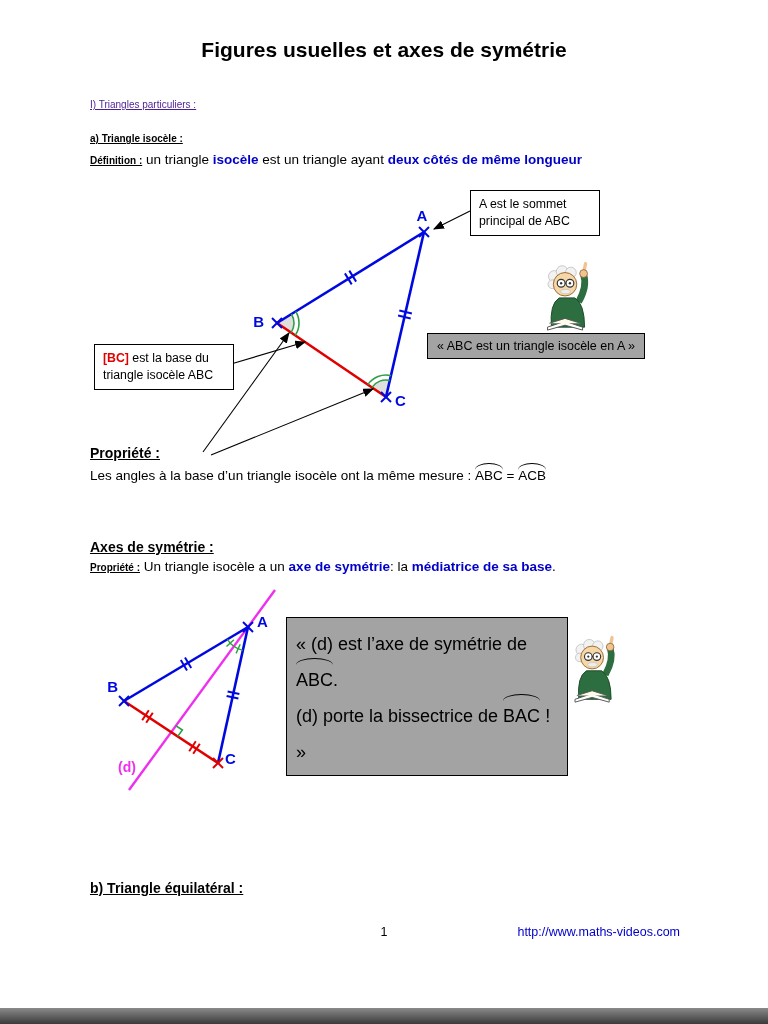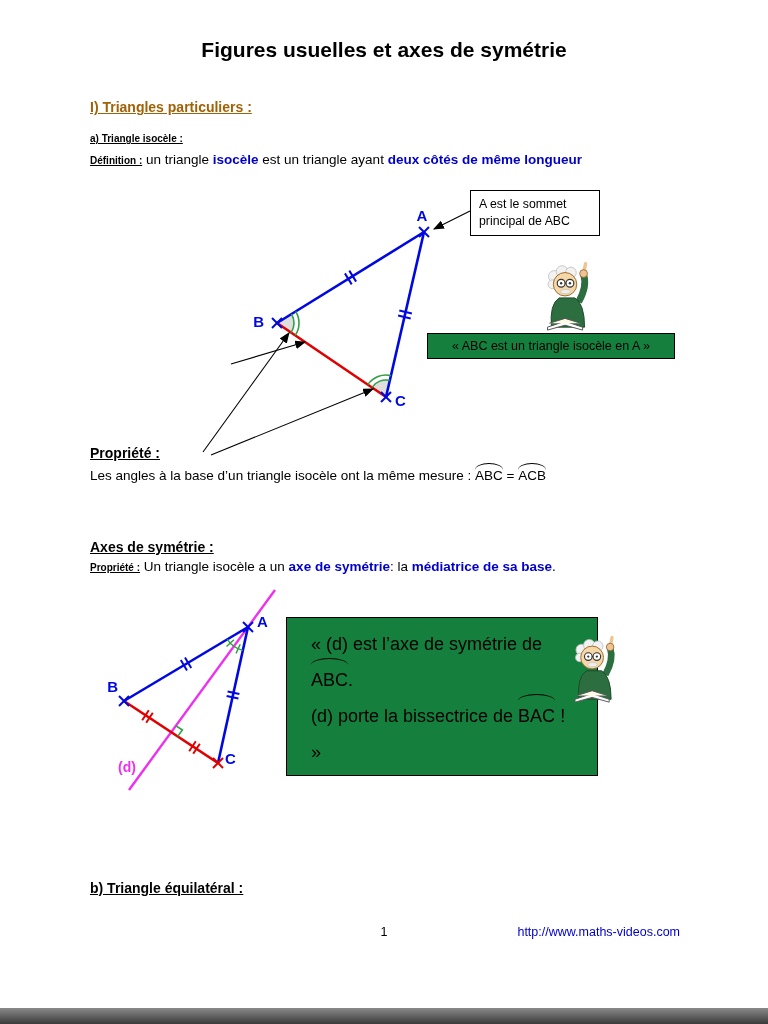--- a/index.html
+++ b/index.html
@@ -3,32 +3,32 @@
 <meta charset="utf-8">
 <style>
   html,body { margin:0; padding:0; background:#e8e8e8; }
   .page {
     position:relative; width:768px; height:1024px; margin:0 auto;
     background:#ffffff; overflow:hidden;
     font-family:"Liberation Sans","DejaVu Sans",sans-serif; color:#000;
   }
   .abs { position:absolute; }
   .title { width:100%; text-align:center; font-size:21px; font-weight:bold; }
-  .h-red { color:#a16207; font-weight:bold; text-decoration:underline; font-size:14px; }
+  .h-red { color:#4c1d95; font-weight:normal; text-decoration:underline; font-size:10px; }
   .h-blk { font-weight:bold; text-decoration:underline; font-size:10px; }
   .txt  { font-size:13.5px; line-height:1.35; }
   .bold { font-weight:normal; }
   .blue { color:#0000c8; font-weight:bold; }
   .redterm { color:#e00000; font-weight:bold; }
   .callout {
     border:1.3px solid #000; background:#fff; padding:5px 8px;
     font-size:12.3px; line-height:1.4;
   }
   .quote-box {
-    border:1.3px solid #000; background:#15803d; padding:5px 24px;
+    border:1.3px solid #000; background:#a3a3a3; padding:5px 9px;
     font-size:12.5px;
   }
   .ang { position:relative; display:inline-block; }
   .ang::before {
     content:""; position:absolute; left:0; right:0; top:-4px; height:6px;
     border-top:1.5px solid #000; border-radius:50% / 100% 100% 0 0;
   }
   .footer-num { left:0; right:0; text-align:center; font-size:12.5px; }
   .link { color:#0000cc; font-size:12.5px; cursor:pointer; }
   .bottombar { left:0; top:1008px; width:768px; height:16px;
@@ -130,20 +130,23 @@
       <ellipse cx="38.5" cy="37.5" rx="5" ry="2.2" fill="#eee" stroke="#bbb" stroke-width="0.6"></ellipse>
       <path d="M20,74 L38,68 L56,74 L56,77 L38,72 L20,77 Z" fill="#fff" stroke="#555" stroke-width="1"></path>
       <path d="M22,70 L38,65 L54,70" fill="#fffbe8" stroke="#555" stroke-width="1"></path>
     </svg>
   </div>
 
   <div class="abs quote-box" style="left:427px; top:333px; white-space:nowrap;">
     <span>« ABC est un triangle </span><span class="bold">isocèle en A</span><span> »</span>
   </div>
 
+  <div class="abs callout" style="left:94px; top:344px; width:122px;">
+    <span class="redterm">[BC]</span><span> est </span><span class="bold">la base</span><span> du triangle isocèle ABC</span>
+  </div>
 
   <div class="abs h-blk" style="left:90px; top:445px; font-size:14px;">Propriété :</div>
   <div class="abs txt" style="left:90px; top:467px;">
     <span>Les </span><span class="bold">angles à la base</span><span> d’un triangle isocèle ont </span><span class="bold">la même mesure : </span><span class="bold ang">ABC</span><span class="bold"> = </span><span class="bold ang">ACB</span>
   </div>
 
   <div class="abs h-blk" style="left:90px; top:539px; font-size:14px;">Axes de symétrie :</div>
   <div class="abs txt" style="left:90px; top:558px;">
     <span class="h-blk">Propriété :</span><span> Un triangle isocèle a un </span><span class="blue">axe de symétrie</span><span>: la </span><span class="blue">médiatrice de sa base</span><span>.</span>
   </div>

